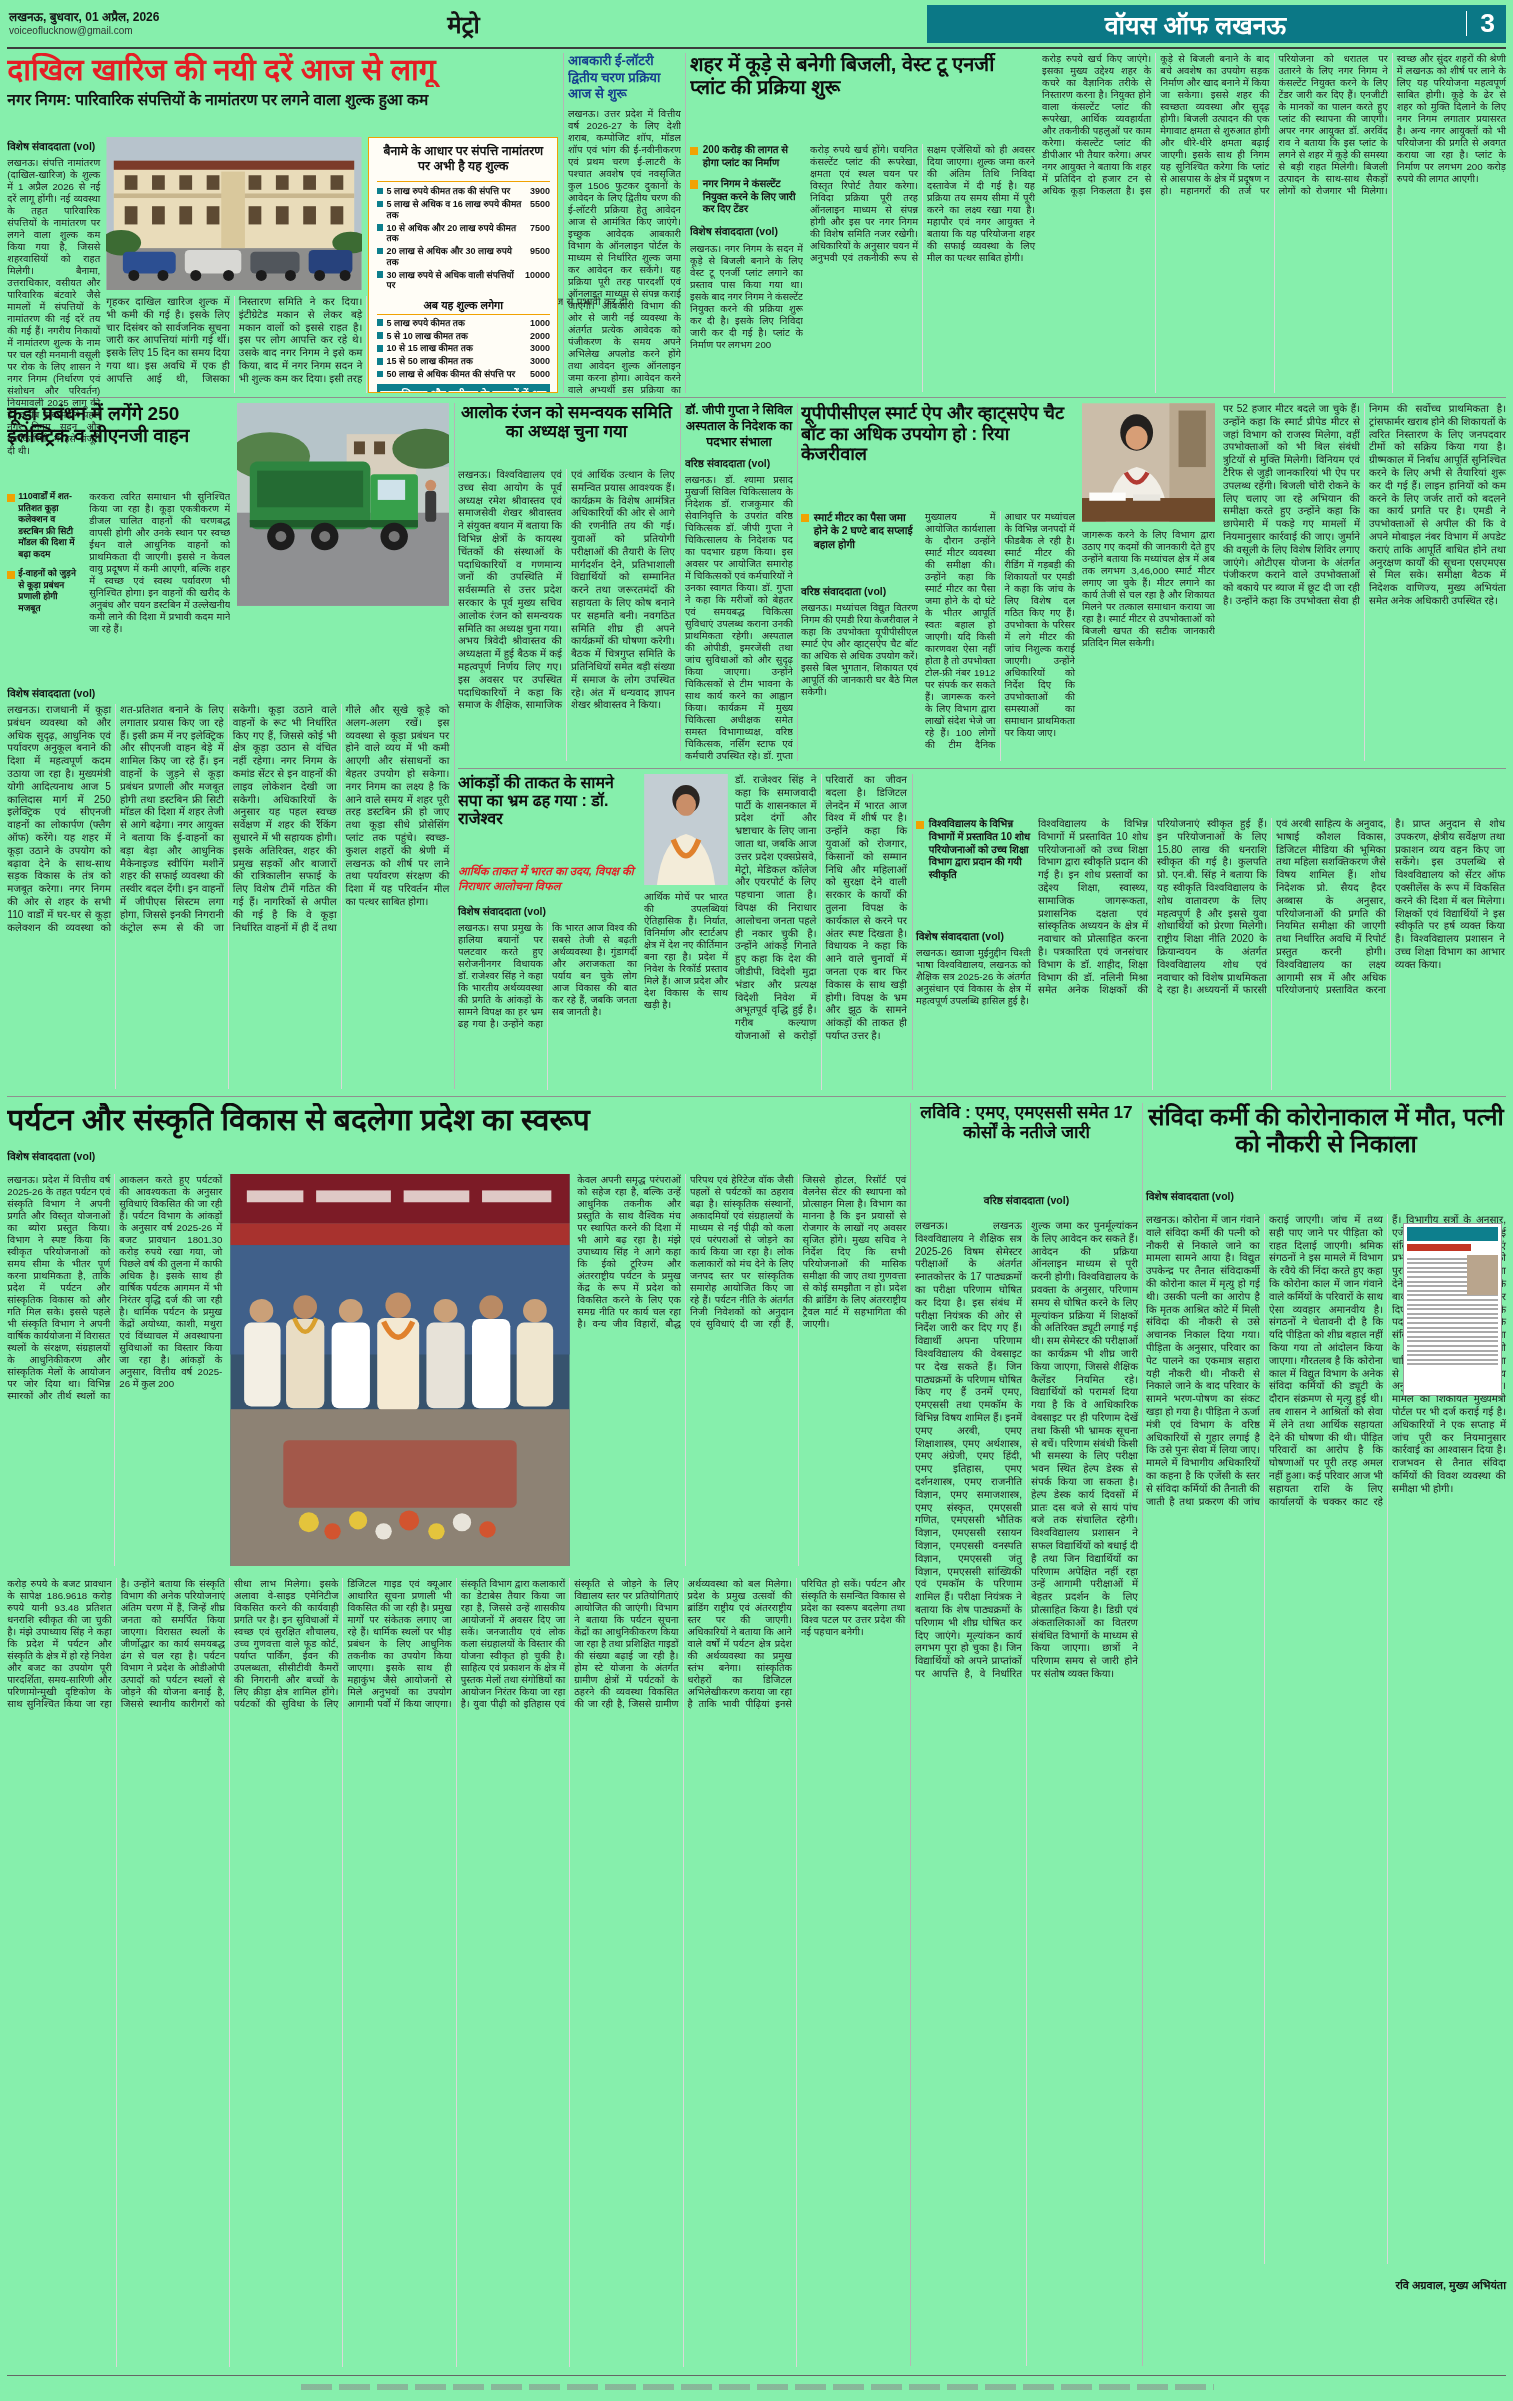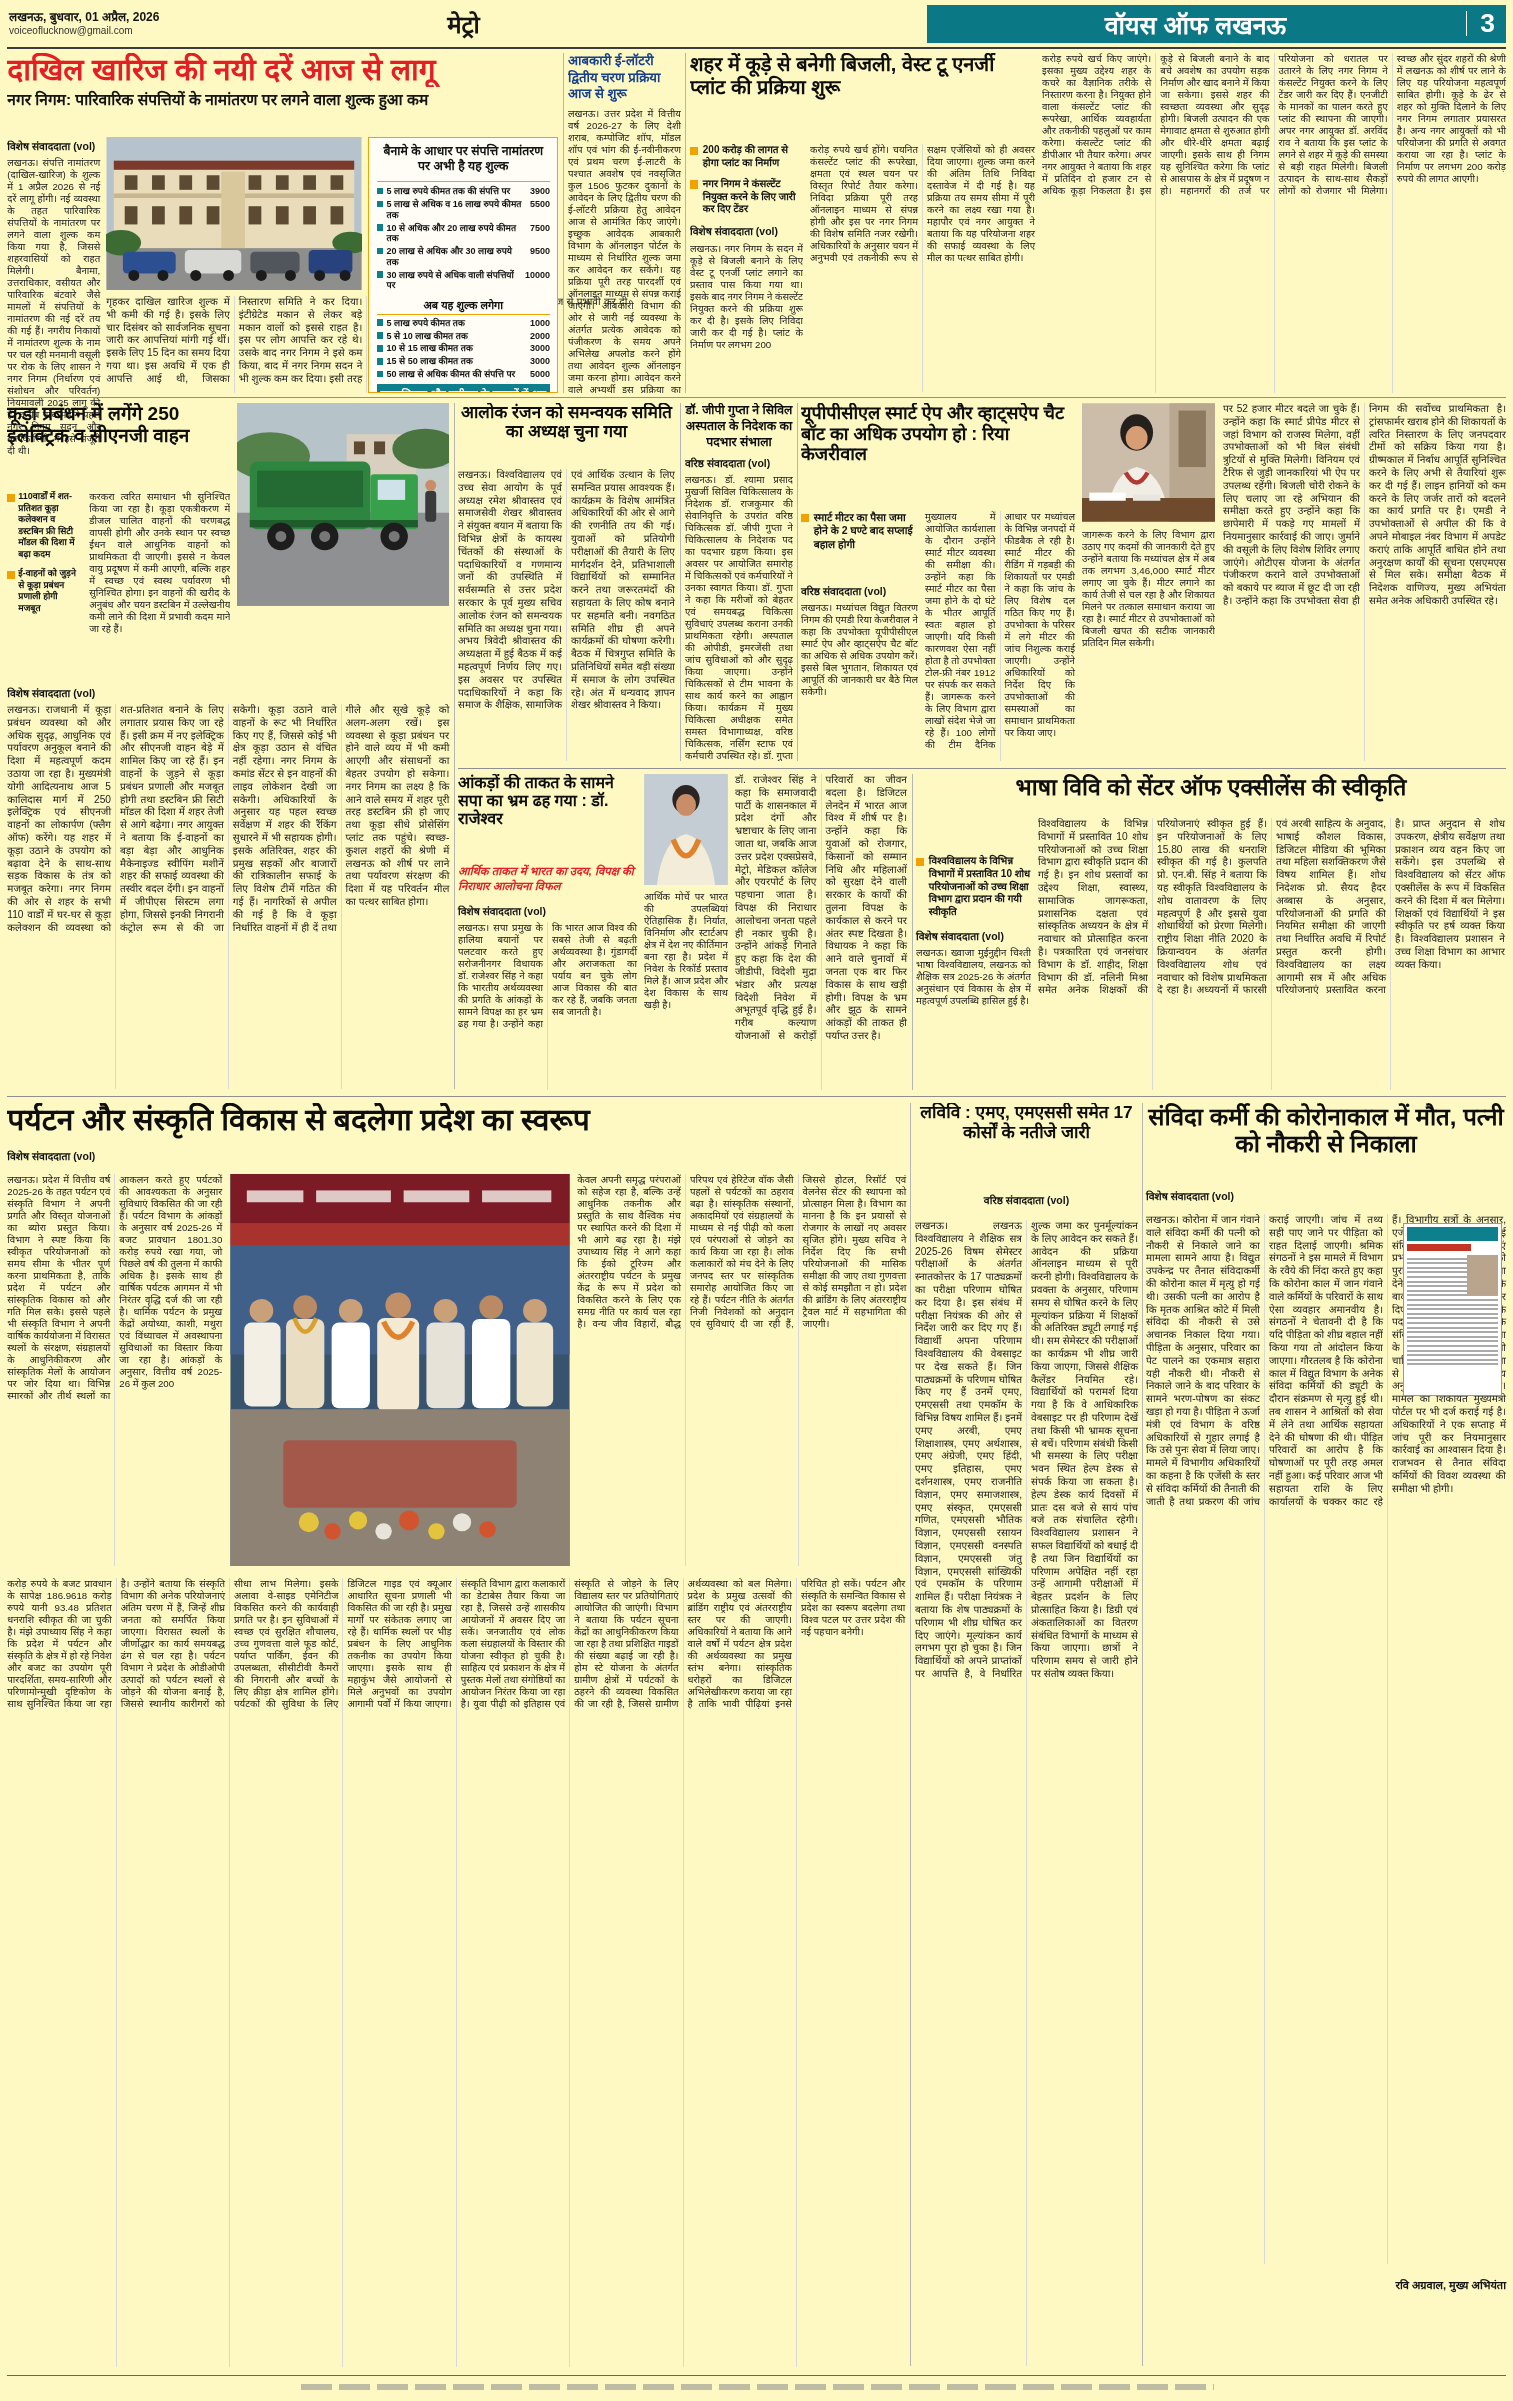--- a/index.html
+++ b/index.html
@@ -1,17 +1,17 @@
 <!DOCTYPE html>
 <html style="font-size:14.6px"><head>
 <meta charset="utf-8">
 <style>
   *{margin:0;padding:0;box-sizing:border-box}
   html,body{background:#d9d9d9}
-  .page{position:relative;width:1513px;height:2401px;margin:0 auto;background:#fef9c3;
+  .page{position:relative;width:1513px;height:2401px;margin:0 auto;background:#86efac;
         font-family:"Liberation Sans","DejaVu Sans",sans-serif;color:#141414;overflow:hidden}
   .abs{position:absolute}
   .hl{font-weight:800;line-height:1.14;color:#0e0e0e}
   .body{font-size:10.2px;line-height:12.8px;text-align:justify;color:#1c1c1c}
   .small{font-size:9.7px;line-height:12px}
   .byline{font-size:10.5px;font-weight:700;margin:1.8px 0 4.6px}
   .c2{column-count:2;column-gap:9px;column-rule:0.9px solid #d9d9d9;height:100%}
   .c3{column-count:3;column-gap:9px;column-rule:0.9px solid #d9d9d9;height:100%}
   .c4{column-count:4;column-gap:9px;column-rule:0.9px solid #d9d9d9;height:100%}
   .c8{column-count:8;column-gap:9px;column-rule:0.9px solid #d9d9d9;height:100%}
@@ -252,21 +252,20 @@
       <ellipse cx="46" cy="28" rx="15" ry="16" fill="#2a2522"></ellipse>
       <ellipse cx="46" cy="34" rx="11" ry="12" fill="#c98e68"></ellipse>
       <path d="M14 122 Q20 72 46 66 Q72 72 78 122 Z" fill="#f3ecd9"></path>
       <path d="M32 72 Q46 108 60 72" stroke="#e0812c" stroke-width="6" fill="none"></path>
     </svg>
     <div class="abs body small" style="left:186px;top:117px;width:84px;height:199px;overflow:hidden">आर्थिक मोर्चे पर भारत की उपलब्धियां ऐतिहासिक हैं। निर्यात, विनिर्माण और स्टार्टअप क्षेत्र में देश नए कीर्तिमान बना रहा है। प्रदेश में निवेश के रिकॉर्ड प्रस्ताव मिले हैं। आज प्रदेश और देश विकास के साथ खड़ी है।</div>
     <div class="abs body c2" style="left:277px;top:0;width:172px;height:316px">डॉ. राजेश्वर सिंह ने कहा कि समाजवादी पार्टी के शासनकाल में प्रदेश दंगों और भ्रष्टाचार के लिए जाना जाता था, जबकि आज उत्तर प्रदेश एक्सप्रेसवे, मेट्रो, मेडिकल कॉलेज और एयरपोर्ट के लिए पहचाना जाता है। विपक्ष की निराधार आलोचना जनता पहले ही नकार चुकी है। उन्होंने आंकड़े गिनाते हुए कहा कि देश की जीडीपी, विदेशी मुद्रा भंडार और प्रत्यक्ष विदेशी निवेश में अभूतपूर्व वृद्धि हुई है। गरीब कल्याण योजनाओं से करोड़ों परिवारों का जीवन बदला है। डिजिटल लेनदेन में भारत आज विश्व में शीर्ष पर है। उन्होंने कहा कि युवाओं को रोजगार, किसानों को सम्मान निधि और महिलाओं को सुरक्षा देने वाली सरकार के कार्यों की तुलना विपक्ष के कार्यकाल से करने पर अंतर स्पष्ट दिखता है। विधायक ने कहा कि आने वाले चुनावों में जनता एक बार फिर विकास के साथ खड़ी होगी। विपक्ष के भ्रम और झूठ के सामने आंकड़ों की ताकत ही पर्याप्त उत्तर है।</div>
   </div>
 
   <div class="abs" style="left:916px;top:774px;width:590px;height:316px">
-    <div class="hl" style="font-size:23px;text-align:center;height:37px;overflow:hidden">भाषा विवि को सेंटर ऑफ एक्सीलेंस की स्वीकृति</div>
     <div class="abs bullet" style="left:0;top:44px;width:115px;font-size:10px">विश्वविद्यालय के विभिन्न विभागों में प्रस्तावित 10 शोध परियोजनाओं को उच्च शिक्षा विभाग द्वारा प्रदान की गयी स्वीकृति</div>
     <div class="abs byline" style="left:0;top:153px">विशेष संवाददाता (vol)</div>
     <div class="abs body small" style="left:0;top:173px;width:115px;height:142px;overflow:hidden">लखनऊ। ख्वाजा मुईनुद्दीन चिश्ती भाषा विश्वविद्यालय, लखनऊ को शैक्षिक सत्र 2025-26 के अंतर्गत अनुसंधान एवं विकास के क्षेत्र में महत्वपूर्ण उपलब्धि हासिल हुई है।</div>
     <div class="abs body c4" style="left:122px;top:44px;width:467px;height:272px">विश्वविद्यालय के विभिन्न विभागों में प्रस्तावित 10 शोध परियोजनाओं को उच्च शिक्षा विभाग द्वारा स्वीकृति प्रदान की गई है। इन शोध प्रस्तावों का उद्देश्य शिक्षा, स्वास्थ्य, सामाजिक जागरूकता, प्रशासनिक दक्षता एवं सांस्कृतिक अध्ययन के क्षेत्र में नवाचार को प्रोत्साहित करना है। पत्रकारिता एवं जनसंचार विभाग के डॉ. शाहीद, शिक्षा विभाग की डॉ. नलिनी मिश्रा समेत अनेक शिक्षकों की परियोजनाएं स्वीकृत हुई हैं। इन परियोजनाओं के लिए 15.80 लाख की धनराशि स्वीकृत की गई है। कुलपति प्रो. एन.बी. सिंह ने बताया कि यह स्वीकृति विश्वविद्यालय के शोध वातावरण के लिए महत्वपूर्ण है और इससे युवा शोधार्थियों को प्रेरणा मिलेगी। राष्ट्रीय शिक्षा नीति 2020 के क्रियान्वयन के अंतर्गत विश्वविद्यालय शोध एवं नवाचार को विशेष प्राथमिकता दे रहा है। अध्ययनों में फारसी एवं अरबी साहित्य के अनुवाद, भाषाई कौशल विकास, डिजिटल मीडिया की भूमिका तथा महिला सशक्तिकरण जैसे विषय शामिल हैं। शोध निदेशक प्रो. सैयद हैदर अब्बास के अनुसार, परियोजनाओं की प्रगति की नियमित समीक्षा की जाएगी तथा निर्धारित अवधि में रिपोर्ट प्रस्तुत करनी होगी। विश्वविद्यालय का लक्ष्य आगामी सत्र में और अधिक परियोजनाएं प्रस्तावित करना है। प्राप्त अनुदान से शोध उपकरण, क्षेत्रीय सर्वेक्षण तथा प्रकाशन व्यय वहन किए जा सकेंगे। इस उपलब्धि से विश्वविद्यालय को सेंटर ऑफ एक्सीलेंस के रूप में विकसित करने की दिशा में बल मिलेगा। शिक्षकों एवं विद्यार्थियों ने इस स्वीकृति पर हर्ष व्यक्त किया है। विश्वविद्यालय प्रशासन ने उच्च शिक्षा विभाग का आभार व्यक्त किया।</div>
   </div>
 
   <div class="abs" style="left:7.3px;top:1103px;width:898px;height:1263px">
     <div class="hl" style="font-size:30px;height:40px;overflow:hidden">पर्यटन और संस्कृति विकास से बदलेगा प्रदेश का स्वरूप</div>
     <div class="byline" style="margin-top:5.5px">विशेष संवाददाता (vol)</div>
     <div class="abs body small c2" style="left:0;top:71px;width:215px;height:392px">लखनऊ। प्रदेश में वित्तीय वर्ष 2025-26 के तहत पर्यटन एवं संस्कृति विभाग ने अपनी प्रगति और विस्तृत योजनाओं का ब्योरा प्रस्तुत किया। विभाग ने स्पष्ट किया कि स्वीकृत परियोजनाओं को समय सीमा के भीतर पूर्ण करना प्राथमिकता है, ताकि प्रदेश में पर्यटन और सांस्कृतिक विकास को और गति मिल सके। इससे पहले भी संस्कृति विभाग ने अपनी वार्षिक कार्ययोजना में विरासत स्थलों के संरक्षण, संग्रहालयों के आधुनिकीकरण और सांस्कृतिक मेलों के आयोजन पर जोर दिया था। विभिन्न स्मारकों और तीर्थ स्थलों का आकलन करते हुए पर्यटकों की आवश्यकता के अनुसार सुविधाएं विकसित की जा रही हैं। पर्यटन विभाग के आंकड़ों के अनुसार वर्ष 2025-26 में बजट प्रावधान 1801.30 करोड़ रुपये रखा गया, जो पिछले वर्ष की तुलना में काफी अधिक है। इसके साथ ही वार्षिक पर्यटक आगमन में भी निरंतर वृद्धि दर्ज की जा रही है। धार्मिक पर्यटन के प्रमुख केंद्रों अयोध्या, काशी, मथुरा एवं विंध्याचल में अवस्थापना सुविधाओं का विस्तार किया जा रहा है। आंकड़ों के अनुसार, वित्तीय वर्ष 2025-26 में कुल 200</div>

